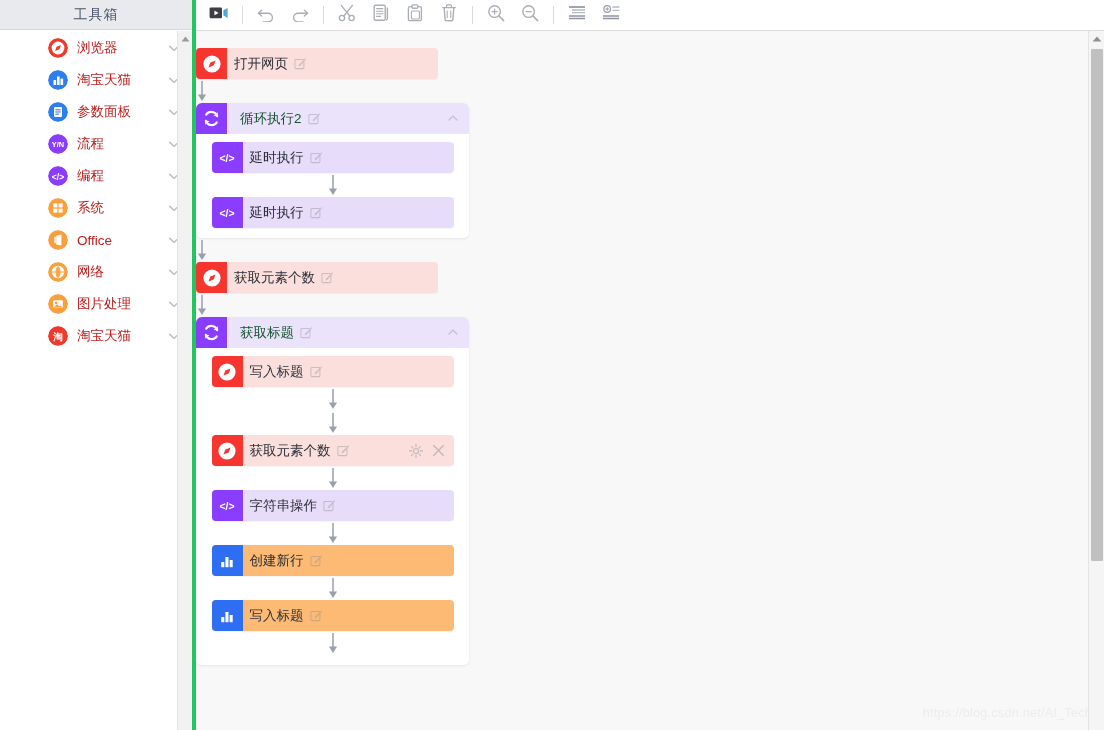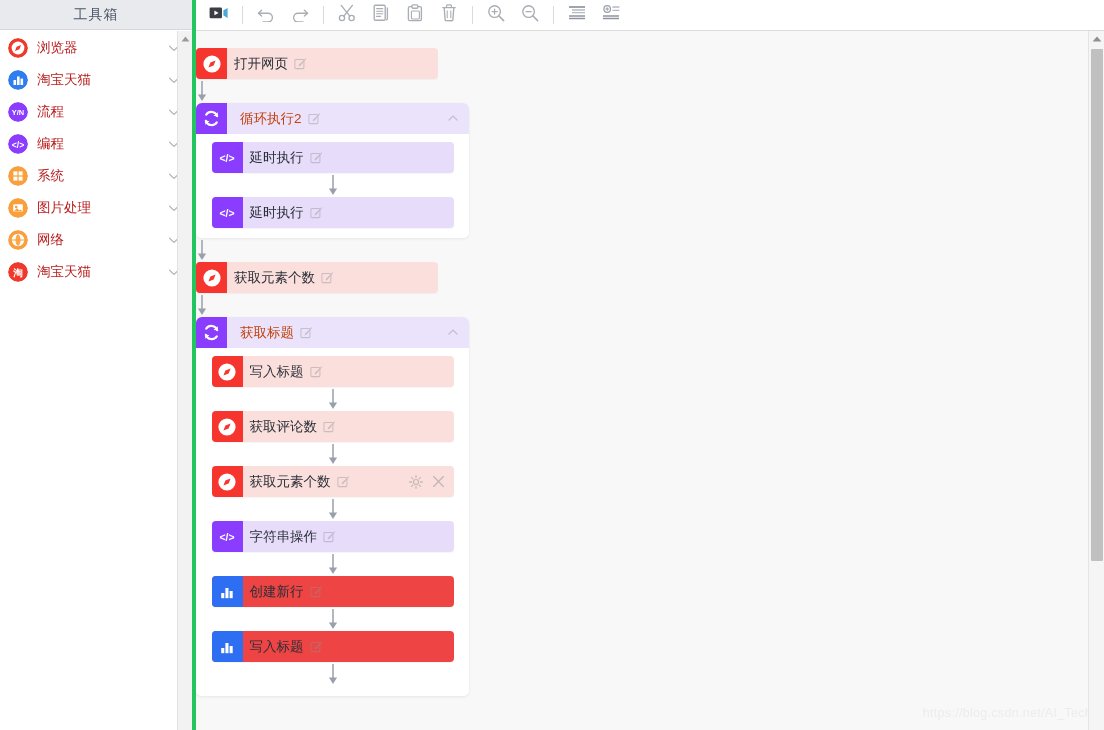--- a/index.html
+++ b/index.html
@@ -33,20 +33,21 @@
     padding: 0 10px 0 8px;
     cursor: pointer;
   }
   .side-icon {
     width: 20px; height: 20px; border-radius: 50%;
     flex: 0 0 20px;
     display: flex; align-items: flex-end; justify-content: center;
     color: #fff; font-size: 9px; font-weight: bold; line-height: 1;
     margin-right: 9px;
     overflow: hidden;
+    margin-left: 40px;
   }
   .side-label { font-size: 13.5px; color: #b91c1c; flex: 1; }
   .side-chev { width: 16px; height: 16px; opacity: .55; }
   .side-chev svg { display: block; }
 
   
   #sb-scroll {
     position: absolute; right: 0; top: 31px; width: 15px; bottom: 0;
     background: #f2f2f2; border-left: 1px solid #e2e2e2;
   }
@@ -107,21 +108,21 @@
     position: absolute; right: 9px; top: 0; height: 31px;
     display: flex; align-items: center; gap: 9px;
   }
   .act { opacity: .45; cursor: pointer; display: flex; }
 
   
   .t-browser { background: #fadfdc; }
   .t-browser .n-icon { background: #f6352e; }
   .t-code    { background: #e7ddfb; }
   .t-code .n-icon { background: #8b3dff; }
-  .t-table   { background: #ef4444; }
+  .t-table   { background: #fdba74; }
   .t-table .n-icon { background: #2e6ef2; }
 
   .arrow { height: 24px; display: flex; align-items: center; justify-content: center; }
 
   
   .loop {
     width: 273px;
     background: #ffffff;
     border-radius: 6px;
     box-shadow: 0 1px 3px rgba(0,0,0,0.08);
@@ -132,21 +133,21 @@
     background: #ebe3fb;
     display: flex; align-items: center;
     position: relative;
     cursor: pointer;
   }
   .loop-head .lh-icon {
     width: 31px; height: 31px; flex: 0 0 31px; background: #8b3dff;
     display: flex; align-items: center; justify-content: center;
   }
   .loop-head .lh-label {
-    font-size: 13.5px; color: #c2410c; margin-left: 13px; white-space: nowrap;
+    font-size: 13.5px; color: #14532d; margin-left: 13px; white-space: nowrap;
   }
   .loop-head .lh-chev { position: absolute; right: 9px; top: 8px; opacity: .42; }
   .loop-body {
     padding: 8px 0 10px 0;
     display: flex; flex-direction: column; align-items: center;
     background: #ffffff;
   }
 
   
   #cv-scroll {
@@ -202,20 +203,37 @@
           <span class="side-label">淘宝天猫</span>
           <span class="side-chev">
             <svg width="16" height="16" viewBox="0 0 16 16">
               <path d="M3.6 6.2 L8 10.4 L12.4 6.2" stroke="#7a7f8a" stroke-width="1.3" fill="none" stroke-linecap="round"></path>
             </svg>
           </span>
         </div>
         <div class="side-item">
           <span class="side-icon">
             <svg width="20" height="20" viewBox="0 0 20 20">
+              <circle cx="10" cy="10" r="10" fill="#2f7ef0"></circle>
+              <rect x="6" y="5" width="8" height="10" rx="1" fill="#fff"></rect>
+              <rect x="7.4" y="7.2" width="5.2" height="1.1" fill="#2f7ef0"></rect>
+              <rect x="7.4" y="9.4" width="5.2" height="1.1" fill="#2f7ef0"></rect>
+              <rect x="7.4" y="11.6" width="3.4" height="1.1" fill="#2f7ef0"></rect>
+            </svg>
+          </span>
+          <span class="side-label">参数面板</span>
+          <span class="side-chev">
+            <svg width="16" height="16" viewBox="0 0 16 16">
+              <path d="M3.6 6.2 L8 10.4 L12.4 6.2" stroke="#7a7f8a" stroke-width="1.3" fill="none" stroke-linecap="round"></path>
+            </svg>
+          </span>
+        </div>
+        <div class="side-item">
+          <span class="side-icon">
+            <svg width="20" height="20" viewBox="0 0 20 20">
               <circle cx="10" cy="10" r="10" fill="#8b3dff"></circle>
               <text x="10" y="13.4" font-size="7.4" font-family="Liberation Sans, sans-serif" font-weight="bold" fill="#fff" text-anchor="middle">Y/N</text>
             </svg>
           </span>
           <span class="side-label">流程</span>
           <span class="side-chev">
             <svg width="16" height="16" viewBox="0 0 16 16">
               <path d="M3.6 6.2 L8 10.4 L12.4 6.2" stroke="#7a7f8a" stroke-width="1.3" fill="none" stroke-linecap="round"></path>
             </svg>
           </span>
@@ -248,42 +266,57 @@
           <span class="side-chev">
             <svg width="16" height="16" viewBox="0 0 16 16">
               <path d="M3.6 6.2 L8 10.4 L12.4 6.2" stroke="#7a7f8a" stroke-width="1.3" fill="none" stroke-linecap="round"></path>
             </svg>
           </span>
         </div>
         <div class="side-item">
           <span class="side-icon">
             <svg width="20" height="20" viewBox="0 0 20 20">
               <circle cx="10" cy="10" r="10" fill="#f9a03c"></circle>
-              <rect x="5.2" y="6.2" width="9.6" height="7.6" rx="1" fill="#fff"></rect>
-              <circle cx="8.2" cy="9" r="1.3" fill="#f9a03c"></circle>
-              <path d="M5.6 13.6 L9 10.3 L11.2 12.6 L12.6 11.4 L14.4 13.6 Z" fill="#f9a03c"></path>
-            </svg>
-          </span>
-          <span class="side-label">图片处理</span>
+              <path d="M8.2 5.4 L13.4 4.6 L13.4 15.4 L8.2 14.6 Z" fill="#fff"></path>
+              <rect x="6.2" y="6.8" width="2.2" height="6.4" fill="#fff" opacity=".75"></rect>
+            </svg>
+          </span>
+          <span class="side-label">Office</span>
           <span class="side-chev">
             <svg width="16" height="16" viewBox="0 0 16 16">
               <path d="M3.6 6.2 L8 10.4 L12.4 6.2" stroke="#7a7f8a" stroke-width="1.3" fill="none" stroke-linecap="round"></path>
             </svg>
           </span>
         </div>
         <div class="side-item">
           <span class="side-icon">
             <svg width="20" height="20" viewBox="0 0 20 20">
               <circle cx="10" cy="10" r="10" fill="#f9a03c"></circle>
               <circle cx="10" cy="10" r="6.2" fill="#fff"></circle>
               <path d="M10 3.9 C6.6 6 6.6 14 10 16.1 C13.4 14 13.4 6 10 3.9 Z" fill="#f9a03c" opacity=".9"></path>
               <path d="M4 10 h12" stroke="#f9a03c" stroke-width="1.2"></path>
             </svg>
           </span>
           <span class="side-label">网络</span>
+          <span class="side-chev">
+            <svg width="16" height="16" viewBox="0 0 16 16">
+              <path d="M3.6 6.2 L8 10.4 L12.4 6.2" stroke="#7a7f8a" stroke-width="1.3" fill="none" stroke-linecap="round"></path>
+            </svg>
+          </span>
+        </div>
+        <div class="side-item">
+          <span class="side-icon">
+            <svg width="20" height="20" viewBox="0 0 20 20">
+              <circle cx="10" cy="10" r="10" fill="#f9a03c"></circle>
+              <rect x="5.2" y="6.2" width="9.6" height="7.6" rx="1" fill="#fff"></rect>
+              <circle cx="8.2" cy="9" r="1.3" fill="#f9a03c"></circle>
+              <path d="M5.6 13.6 L9 10.3 L11.2 12.6 L12.6 11.4 L14.4 13.6 Z" fill="#f9a03c"></path>
+            </svg>
+          </span>
+          <span class="side-label">图片处理</span>
           <span class="side-chev">
             <svg width="16" height="16" viewBox="0 0 16 16">
               <path d="M3.6 6.2 L8 10.4 L12.4 6.2" stroke="#7a7f8a" stroke-width="1.3" fill="none" stroke-linecap="round"></path>
             </svg>
           </span>
         </div>
         <div class="side-item">
           <span class="side-icon">
             <svg width="20" height="20" viewBox="0 0 20 20">
               <circle cx="10" cy="10" r="10" fill="#f0392b"></circle>
@@ -538,35 +571,20 @@
                     <path d="M11.9 0.9 L5.2 7.6 L4.6 9.4 L6.4 8.8 L12.1 2.1 Z" fill="#8e8e94"></path>
                   </svg>
                 </span>
               </div>
               <div class="arrow">
                 <svg width="12" height="22" viewBox="0 0 12 22">
                   <path d="M6 1 L6 16" stroke="#9aa0ab" stroke-width="1.5"></path>
                   <path d="M6 21 L1.9 14.6 L10.1 14.6 Z" fill="#9aa0ab"></path>
                 </svg>
               </div>
-              <div class="node t-browser">
-                <span class="n-icon">
-                  <svg width="20" height="20" viewBox="0 0 20 20">
-                    <circle cx="10" cy="10" r="8.6" fill="#fff"></circle>
-                    <path d="M13.6 6.4 L8.4 8.6 L6.4 13.6 L11.6 11.4 Z" fill="#f6352e"></path>
-                  </svg>
-                </span>
-                <span class="n-label">获取评论数</span>
-                <span class="edit-ico">
-                  <svg width="13" height="13" viewBox="0 0 13 13">
-                    <rect x="0.9" y="2.4" width="9" height="9.2" rx="1" stroke="#8e8e94" stroke-width="1.05" fill="none"></rect>
-                    <path d="M11.9 0.9 L5.2 7.6 L4.6 9.4 L6.4 8.8 L12.1 2.1 Z" fill="#8e8e94"></path>
-                  </svg>
-                </span>
-              </div>
               <div class="arrow">
                 <svg width="12" height="22" viewBox="0 0 12 22">
                   <path d="M6 1 L6 16" stroke="#9aa0ab" stroke-width="1.5"></path>
                   <path d="M6 21 L1.9 14.6 L10.1 14.6 Z" fill="#9aa0ab"></path>
                 </svg>
               </div>
               <div class="node t-browser">
                 <span class="n-icon">
                   <svg width="20" height="20" viewBox="0 0 20 20">
                     <circle cx="10" cy="10" r="8.6" fill="#fff"></circle>

